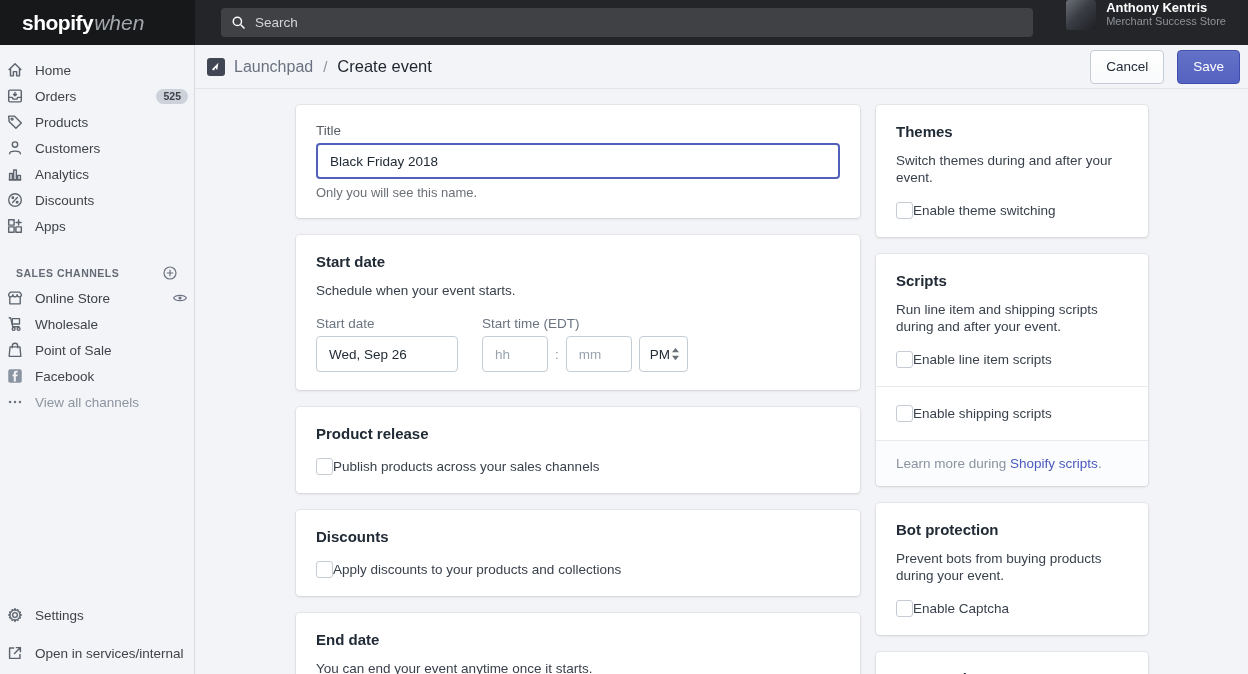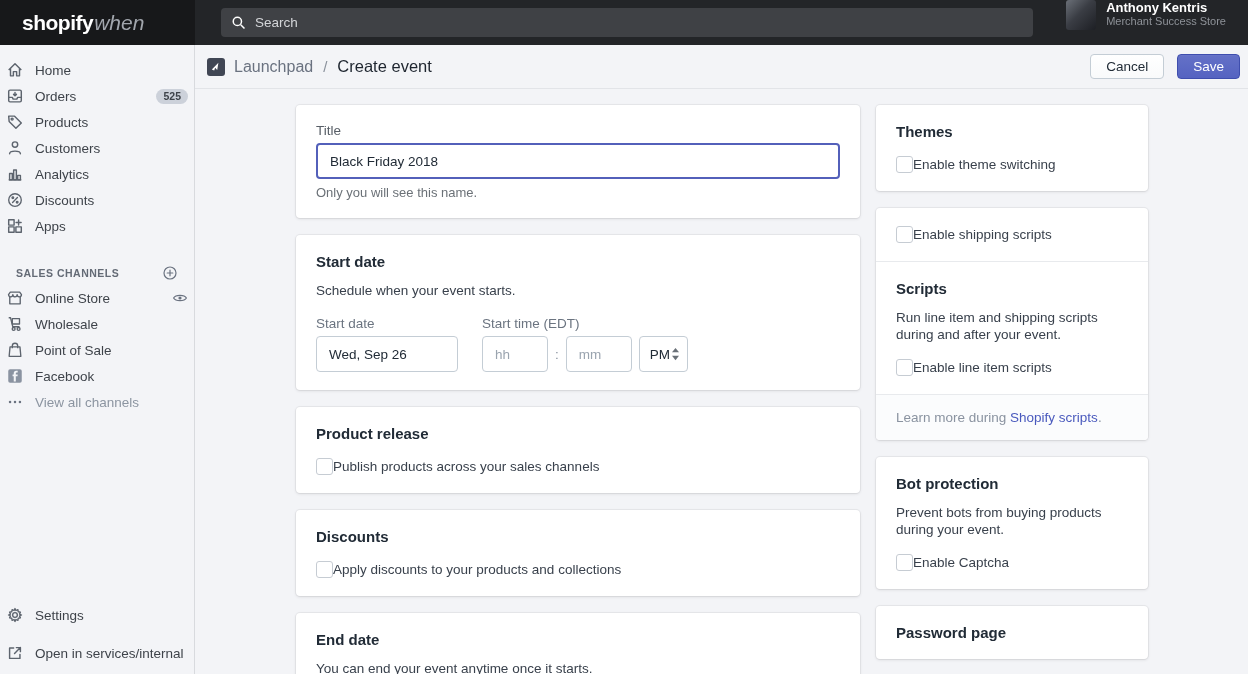--- a/index.html
+++ b/index.html
@@ -45,21 +45,21 @@
   
   .main { flex:1; display:flex; flex-direction:column; overflow:hidden; }
   .page-header { height:44px; flex:none; display:flex; align-items:center; padding:0 8px 0 12px;
     border-bottom:1px solid #e2e4e8; }
   .crumb-icon { width:18px; height:18px; border-radius:3px; background:#404654; margin-right:9px;
     display:flex; align-items:center; justify-content:center; flex:none; }
   .crumb-app { color:#6a7280; font-size:16px; cursor:pointer; }
   .crumb-sep { color:#8a919c; font-size:15px; margin:0 10px; }
   .page-title { color:#1e252f; font-size:16.5px; }
   .header-actions { margin-left:auto; display:flex; gap:13px; }
-  .btn { height:25px; border-radius:4px; font-size:13.5px; padding:0 15px; cursor:pointer;
+  .btn { height:34px; border-radius:4px; font-size:13.5px; padding:0 15px; cursor:pointer;
     font-family:inherit; display:flex; align-items:center; }
   .btn-default { background:linear-gradient(to bottom,#ffffff,#f9fafb); border:1px solid #c4cdd5; color:#212b36; }
   .btn-primary { background:linear-gradient(to bottom,#6471c7,#5563c1); border:1px solid #3f4eae; color:#ffffff;
     box-shadow:inset 0 1px 0 0 #6774c8; }
 
   
   .content { flex:1; display:flex; gap:16px; padding:16px 100px 0 101px; overflow:hidden; }
   .col-left { width:564px; flex:none; display:flex; flex-direction:column; gap:17px; }
   .col-right { width:272px; flex:none; display:flex; flex-direction:column; gap:17px; }
   .card { background:#ffffff; border-radius:4px;
@@ -374,42 +374,43 @@
             <div class="desc">You can end your event anytime once it starts.</div>
           </div>
         </div>
       </div>
 
       <div class="col-right">
 
         <div class="card">
           <div class="card-section">
             <h2>Themes</h2>
+            <div class="desc">Switch themes during and after your event.</div>
             <label class="check-row">
               <span class="checkbox"></span>
               <span class="check-label">Enable theme switching</span>
             </label>
           </div>
         </div>
 
         <div class="card">
-          <div class="card-section">
-            <label class="check-row solo">
-              <span class="checkbox"></span>
-              <span class="check-label">Enable shipping scripts</span>
-            </label>
-          </div>
           <div class="card-section">
             <h2>Scripts</h2>
             <div class="desc">Run line item and shipping scripts during and after your event.</div>
             <label class="check-row">
               <span class="checkbox"></span>
               <span class="check-label">Enable line item scripts</span>
             </label>
           </div>
+          <div class="card-section">
+            <label class="check-row solo">
+              <span class="checkbox"></span>
+              <span class="check-label">Enable shipping scripts</span>
+            </label>
+          </div>
           <div class="card-footer">
             <span>Learn more during </span><a>Shopify scripts</a><span>.</span>
           </div>
         </div>
 
         <div class="card">
           <div class="card-section">
             <h2>Bot protection</h2>
             <div class="desc">Prevent bots from buying products during your event.</div>
             <label class="check-row">

